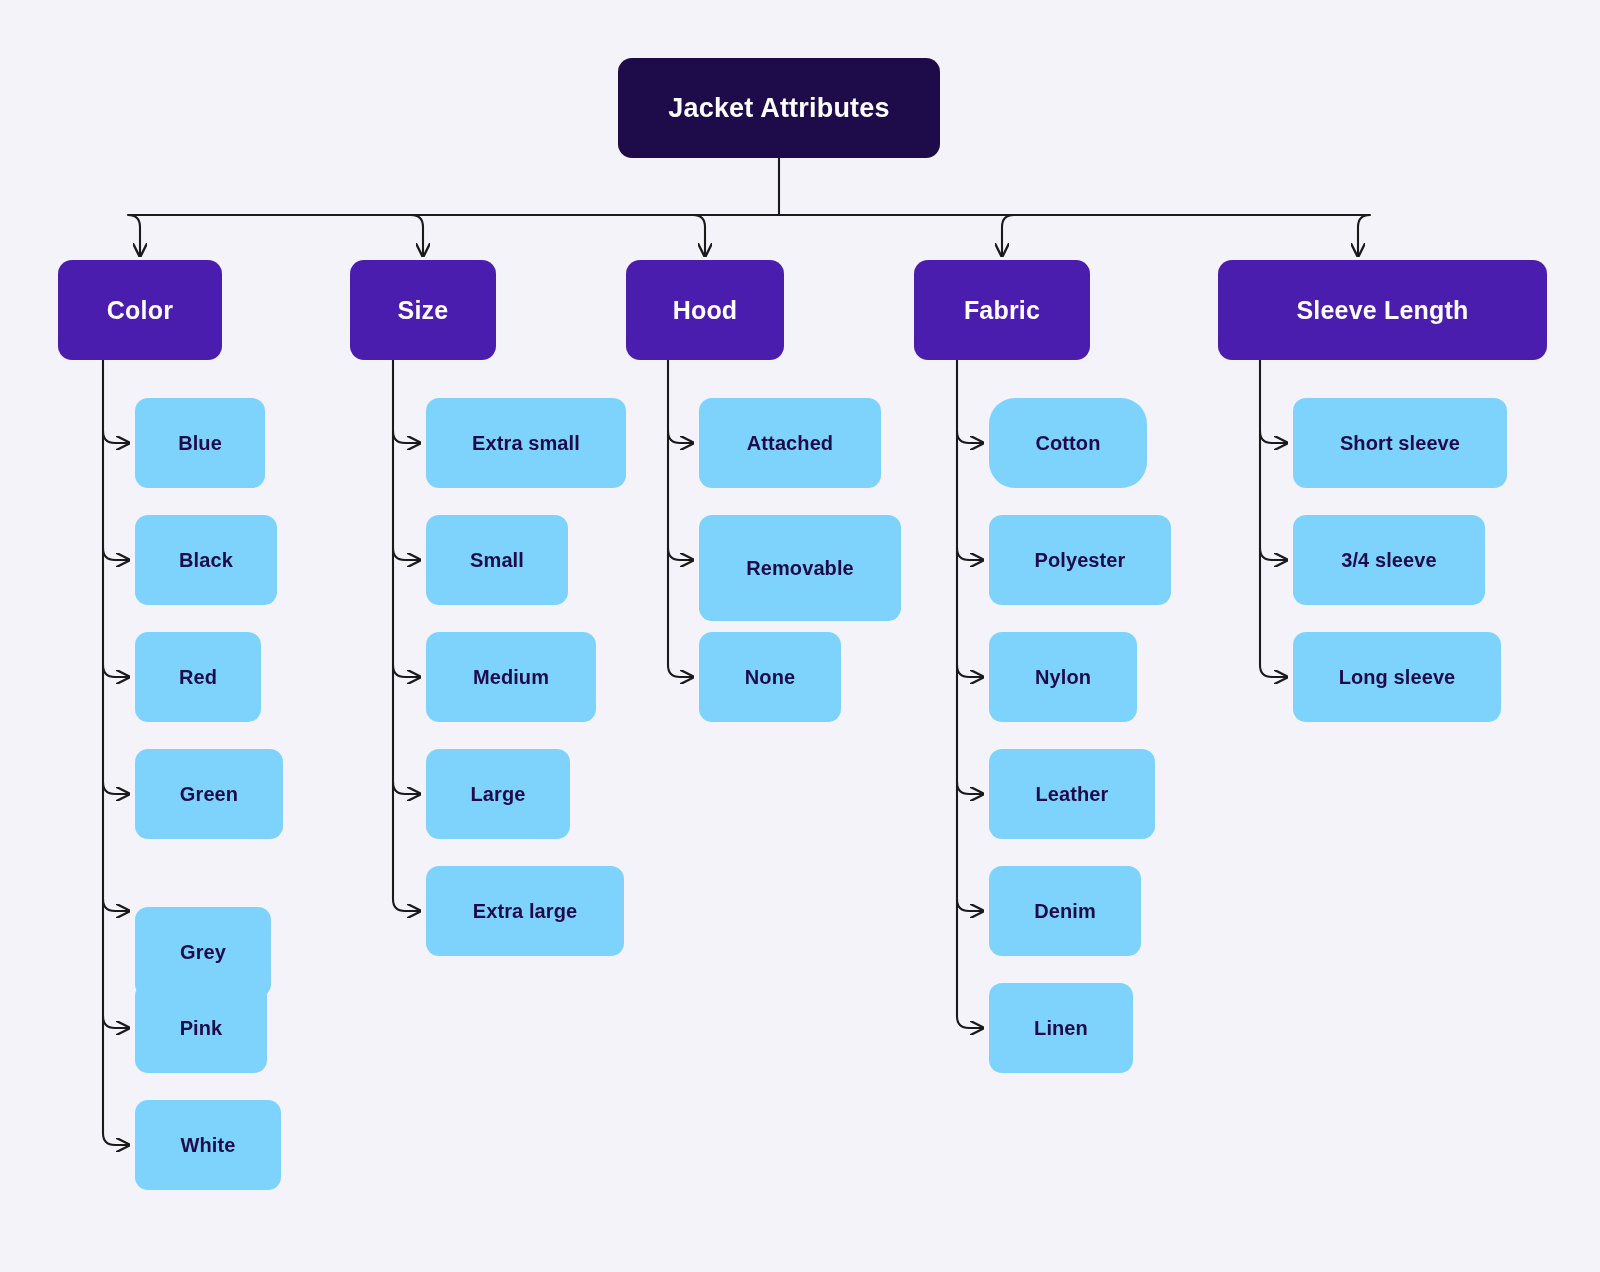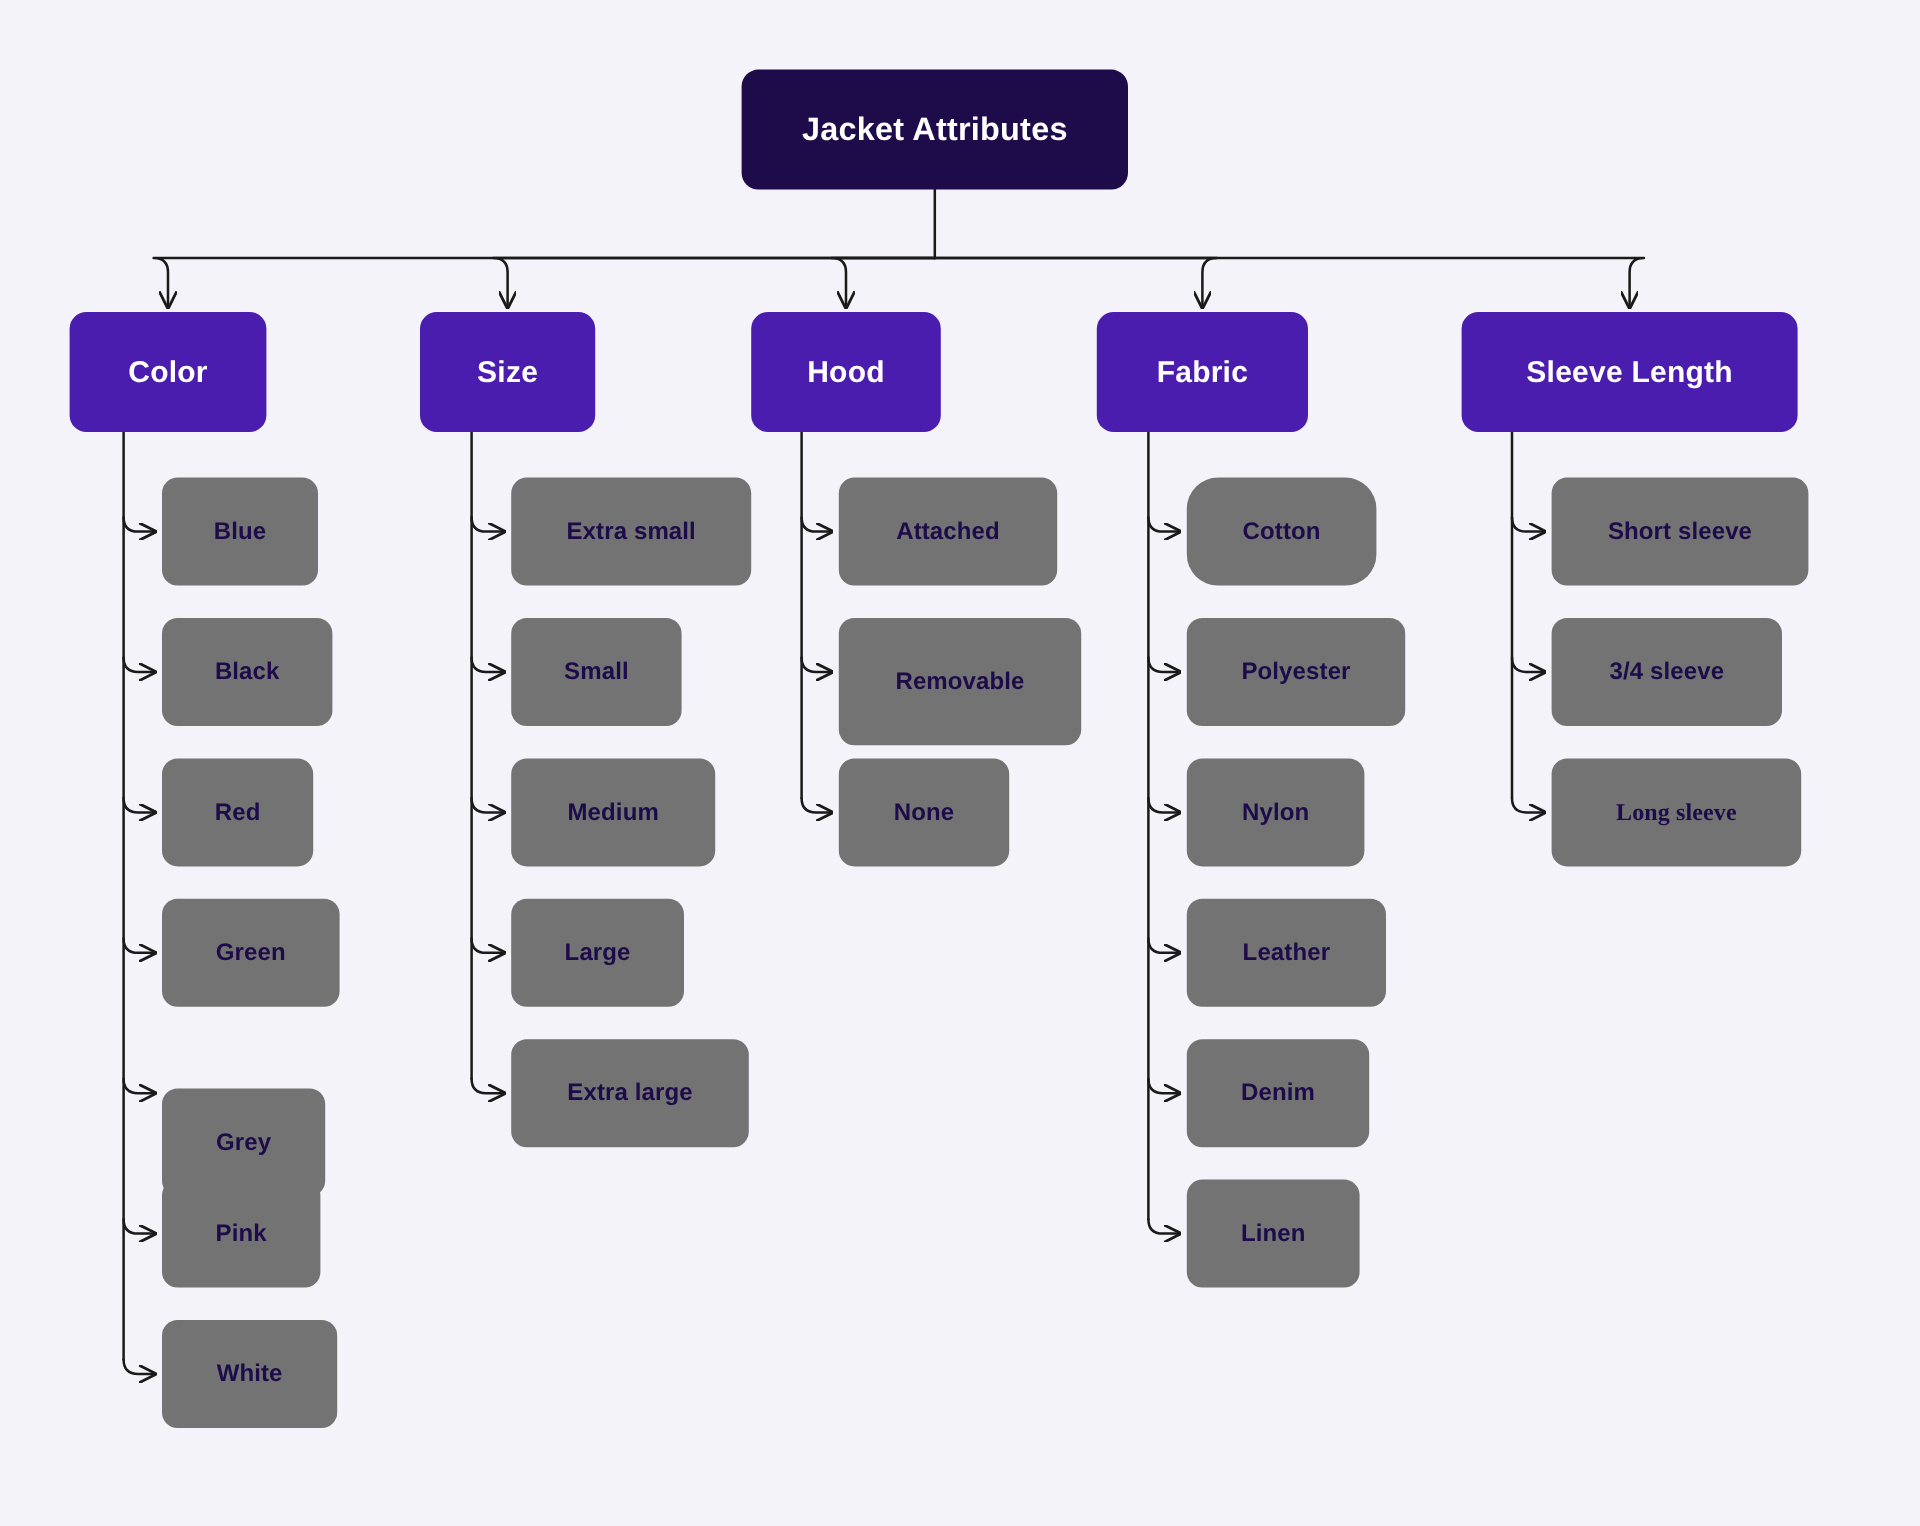--- a/index.html
+++ b/index.html
@@ -43,21 +43,21 @@
   .node-branch {
     background: #4a1daf;
     border-radius: 14px;
     color: #ffffff;
     font-size: 25px;
     font-weight: bold;
     justify-content: center;
     letter-spacing: 0.2px;
   }
   .node-leaf {
-    background: #737373;
+    background: #7dd3fc;
     border-radius: 13px;
     color: #1e0b4a;
     font-size: 20px;
     font-weight: bold;
     justify-content: center;
     padding: 0 26px;
     letter-spacing: 0.1px;
   }
 </style>
 </head>
@@ -183,27 +183,27 @@
       </div>
       <div class="node node-leaf" style="left: 989px; top: 749px; min-width: 166px; height: 90px;">
         <span>Leather</span>
       </div>
       <div class="node node-leaf" style="left: 989px; top: 866px; min-width: 152px; height: 90px;">
         <span>Denim</span>
       </div>
       <div class="node node-leaf" style="left: 989px; top: 983px; min-width: 144px; height: 90px;">
         <span>Linen</span>
       </div>
-      <div class="node node-branch" style="left: 1218px; top: 260px; width: 280px; height: 100px;">
+      <div class="node node-branch" style="left: 1218px; top: 260px; width: 329px; height: 100px;">
         <span>Sleeve Length</span>
       </div>
       <div class="node node-leaf" style="left: 1293px; top: 398px; min-width: 214px; height: 90px;">
         <span>Short sleeve</span>
       </div>
       <div class="node node-leaf" style="left: 1293px; top: 515px; min-width: 192px; height: 90px;">
         <span>3/4 sleeve</span>
       </div>
-      <div class="node node-leaf" style="left: 1293px; top: 632px; min-width: 208px; height: 90px; font-family: Liberation Serif, serif;">
+      <div class="node node-leaf" style="left: 1293px; top: 632px; min-width: 208px; height: 90px;">
         <span>Long sleeve</span>
       </div>
     </div>
 
 </div>
 
 </body></html>

